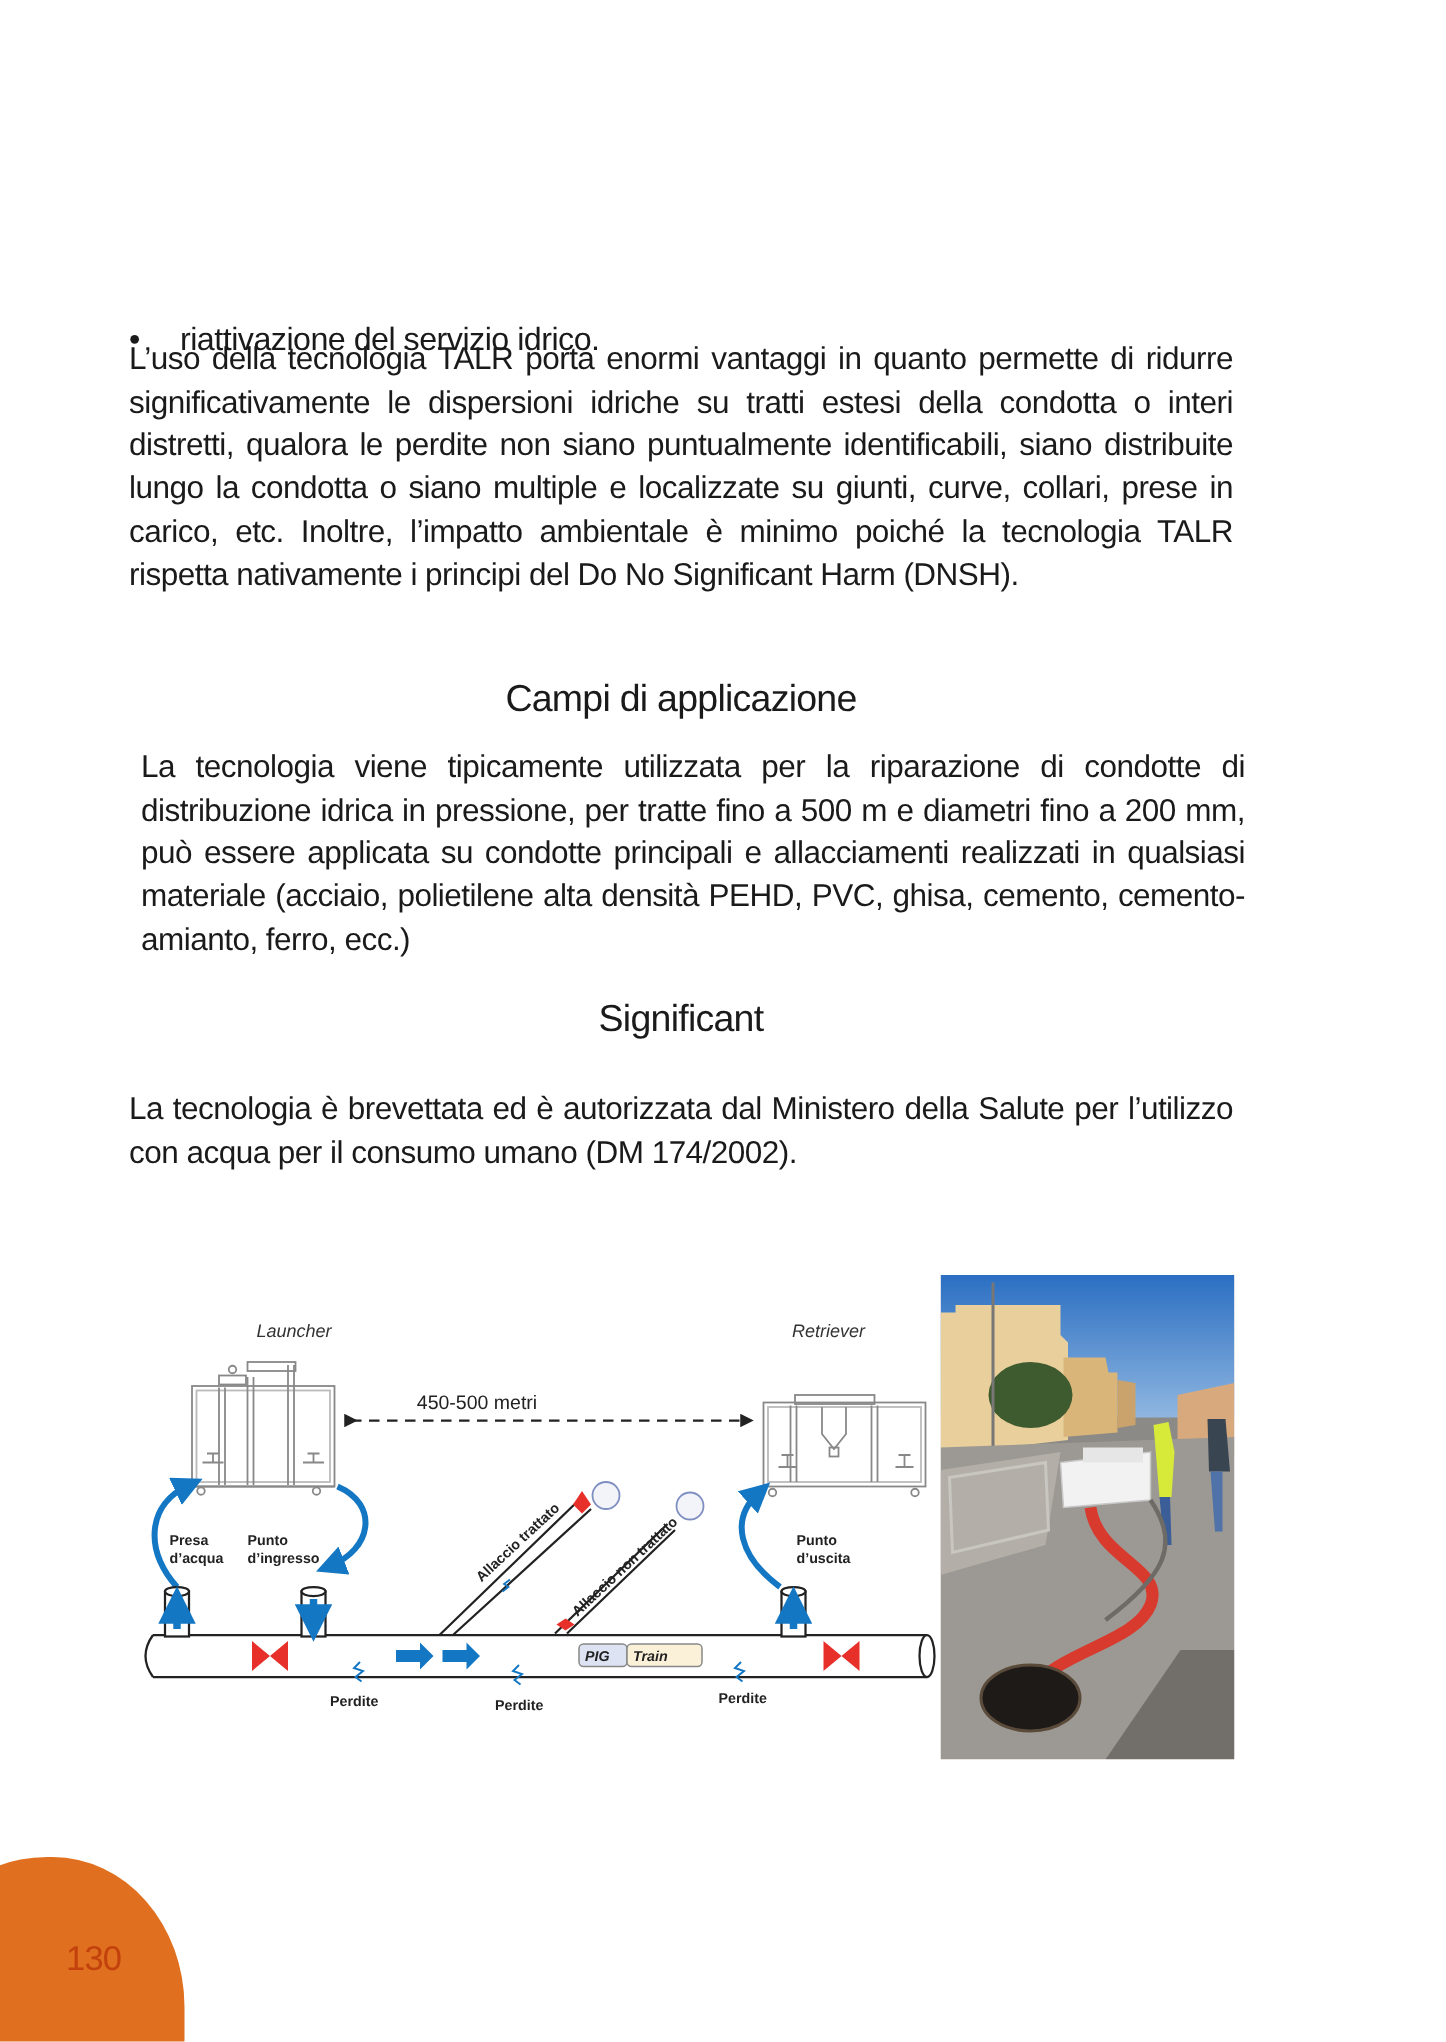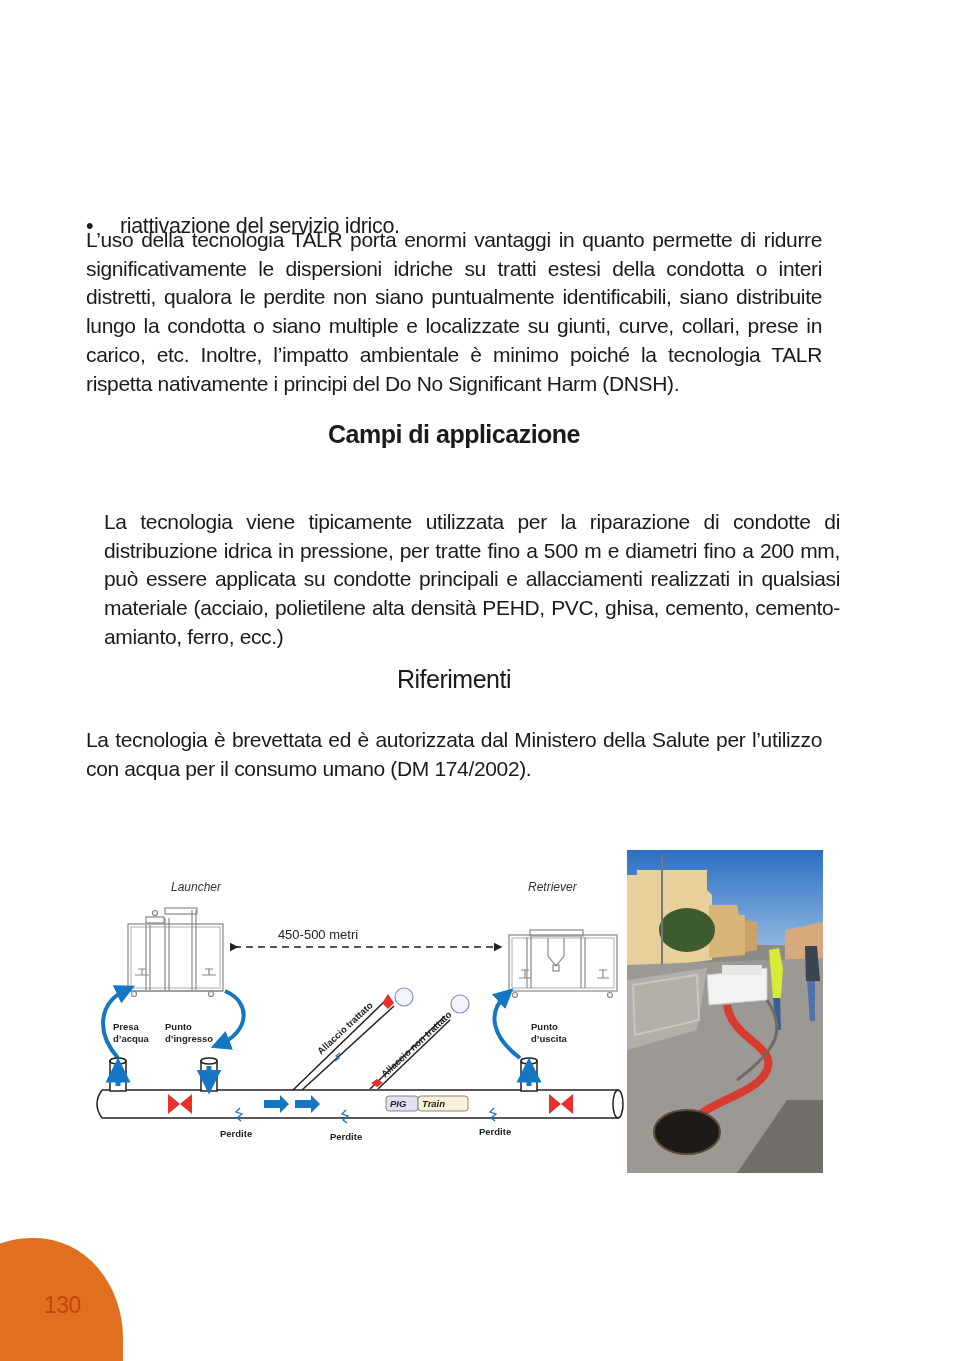--- a/index.html
+++ b/index.html
@@ -20,24 +20,24 @@
   </style>
 </head>
 <body>
 
 <div class="bullet-row">
   <span class="bullet-dot">•</span><span>riattivazione del servizio idrico.</span>
 </div>
 
 <p class="txt" style="top:226px;margin:0;">L’uso della tecnologia TALR porta enormi vantaggi in quanto permette di ridurre significativamente le dispersioni idriche su tratti estesi della condotta o interi distretti, qualora le perdite non siano puntualmente identificabili, siano distribuite lungo la condotta o siano multiple e localizzate su giunti, curve, collari, prese in carico, etc. Inoltre, l’impatto ambientale è minimo poiché la tecnologia TALR rispetta nativamente i principi del Do No Significant Harm (DNSH).</p>
 
-<h2 style="top:420px;font-weight:bold;">Campi di applicazione</h2>
-<p class="txt" style="top:490px;margin:18px;">La tecnologia viene tipicamente utilizzata per la riparazione di condotte di distribuzione idrica in pressione, per tratte fino a 500 m e diametri fino a 200 mm, può essere applicata su condotte principali e allacciamenti realizzati in qualsiasi materiale (acciaio, polietilene alta densità PEHD, PVC, ghisa, cemento, cemento-amianto, ferro, ecc.)</p>
-
-<h2 style="top:665px;">Riferimenti</h2>
+<h2 style="top:452px;">Campi di applicazione</h2>
+<p class="txt" style="top:490px;margin:8px;">La tecnologia viene tipicamente utilizzata per la riparazione di condotte di distribuzione idrica in pressione, per tratte fino a 500 m e diametri fino a 200 mm, può essere applicata su condotte principali e allacciamenti realizzati in qualsiasi materiale (acciaio, polietilene alta densità PEHD, PVC, ghisa, cemento, cemento-amianto, ferro, ecc.)</p>
+
+<h2 style="top:665px;">Significant</h2>
 <p class="txt" style="top:726px;margin:0;">La tecnologia è brevettata ed è autorizzata dal Ministero della Salute per l’utilizzo con acqua per il consumo umano (DM 174/2002).</p>
 
 <div class="diagram">
 <svg width="545" height="300" viewBox="0 0 545 300">
   <defs>
     <marker id="ah" markerWidth="6" markerHeight="6" refX="3" refY="3" orient="auto">
       <path d="M0,0 L6,3 L0,6 z" fill="#222"></path>
     </marker>
     <marker id="bh" markerWidth="5" markerHeight="5" refX="2.5" refY="2.5" orient="auto">
       <path d="M0,0 L5,2.5 L0,5 z" fill="#1477c4"></path>

